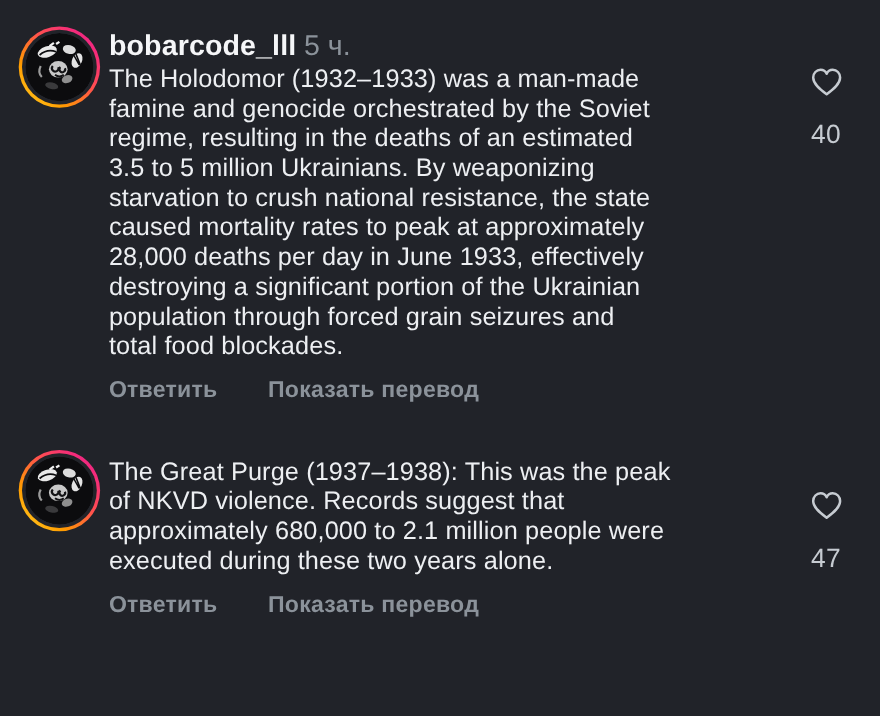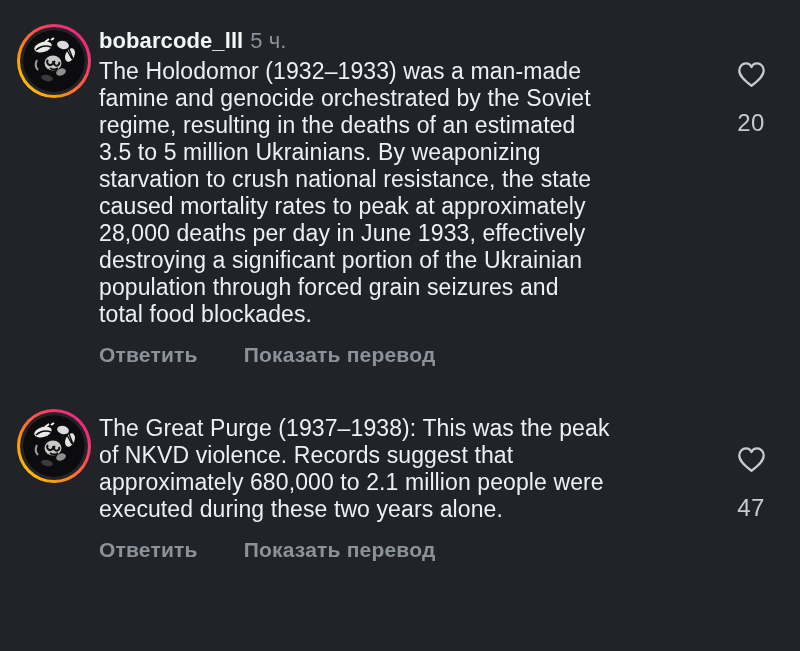--- a/index.html
+++ b/index.html
@@ -35,21 +35,21 @@
     background: #212329;
     display: flex; align-items: center; justify-content: center;
   }
   .avatar-img {
     width: 62px; height: 62px;
     border-radius: 50%;
     display: block;
   }
 
   .content { flex: 1 1 auto; min-width: 0; padding-top: 3px; }
-  .header-row { font-size: 22px; line-height: 28px; }
+  .header-row { font-size: 26px; line-height: 28px; }
   .username { font-weight: 700; color: #f5f6f8; letter-spacing: 0.1px; cursor: pointer; }
   .timestamp { color: #8b929a; margin-left: 7px; font-weight: 400; }
 
   .body-text {
     margin-top: 3px;
     max-width: 592px;
     font-size: 23px;
     line-height: 27px;
     color: #edeff2;
     letter-spacing: 0.1px;
@@ -139,21 +139,21 @@
 total food blockades.</div>
       <div class="actions">
         <span class="action">Ответить</span>
         <span class="action">Показать перевод</span>
       </div>
     </div>
     <div class="like-col">
       <svg class="heart-btn" width="33" height="32" viewBox="0 0 34 34">
         <use href="#heart-path" fill="none" stroke="#c6cbd1" stroke-width="2.4" stroke-linejoin="round"></use>
       </svg>
-      <span class="like-count">20</span>
+      <span class="like-count">40</span>
     </div>
   </div>
 
   <div class="comment">
     <div class="avatar-ring">
       <div class="avatar-gap">
         <svg class="avatar-img" viewBox="0 0 62 62">
             <use href="#avatar-art"></use>
           </svg>
       </div>

